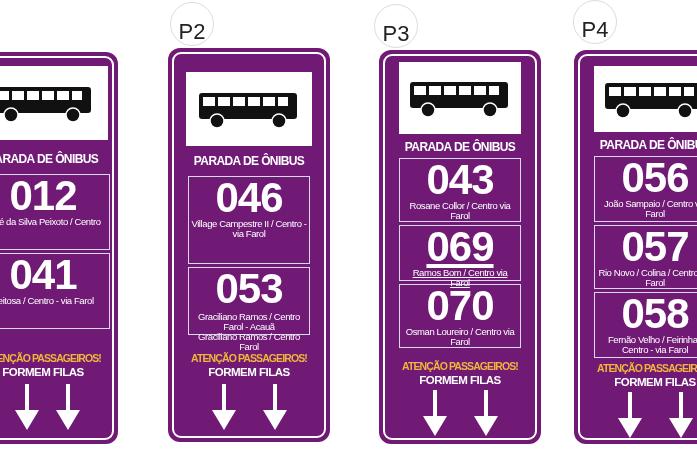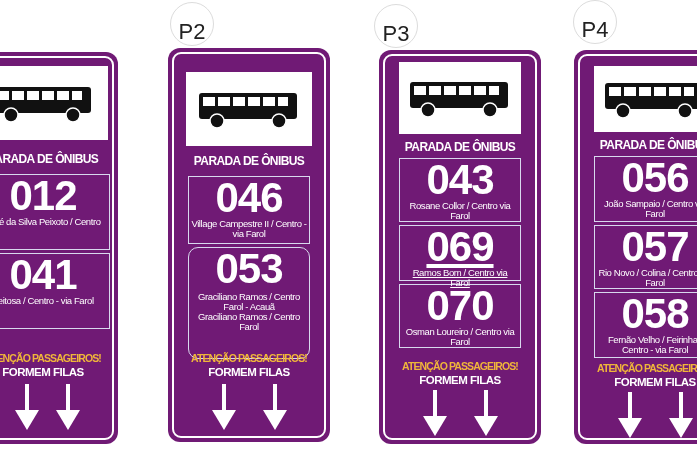--- a/index.html
+++ b/index.html
@@ -116,25 +116,25 @@
         <rect x="36" y="10" width="12" height="9" fill="#fff"></rect>
         <rect x="51" y="10" width="12" height="9" fill="#fff"></rect>
         <rect x="66" y="10" width="12" height="9" fill="#fff"></rect>
         <rect x="81" y="10" width="10" height="9" fill="#fff"></rect>
         <circle cx="20" cy="34" r="7" fill="#111" stroke="#fff" stroke-width="1.5"></circle>
         <circle cx="82" cy="34" r="7" fill="#111" stroke="#fff" stroke-width="1.5"></circle>
       </svg>
   </div>
   <div class="title" style="top:106px;">PARADA DE ÔNIBUS</div>
   <div class="routes" style="left:20px;right:20px;top:128px;">
-    <div class="route" style="height:68px;">
+    <div class="route" style="height:88px;">
       <div class="num">046</div>
       <div class="desc">Village Campestre II / Centro - via Farol</div>
     </div>
-    <div class="route" style="height:112px;border-radius:10px;">
+    <div class="route" style="height:68px;">
       <div class="num">053</div>
       <div class="desc" style="margin-top:2px;">Graciliano Ramos / Centro Farol - Acauã</div>
       <div class="desc">Graciliano Ramos / Centro Farol</div>
     </div>
   </div>
   <div class="attn" style="top:304px;">ATENÇÃO PASSAGEIROS!</div>
   <div class="form" style="top:318px;">FORMEM FILAS</div>
   <div class="arrows" style="top:336px;padding:0 30px;">
     <svg class="arrow" viewBox="0 0 24 46">
         <rect x="10" y="0" width="4" height="30" fill="#fff"></rect>

